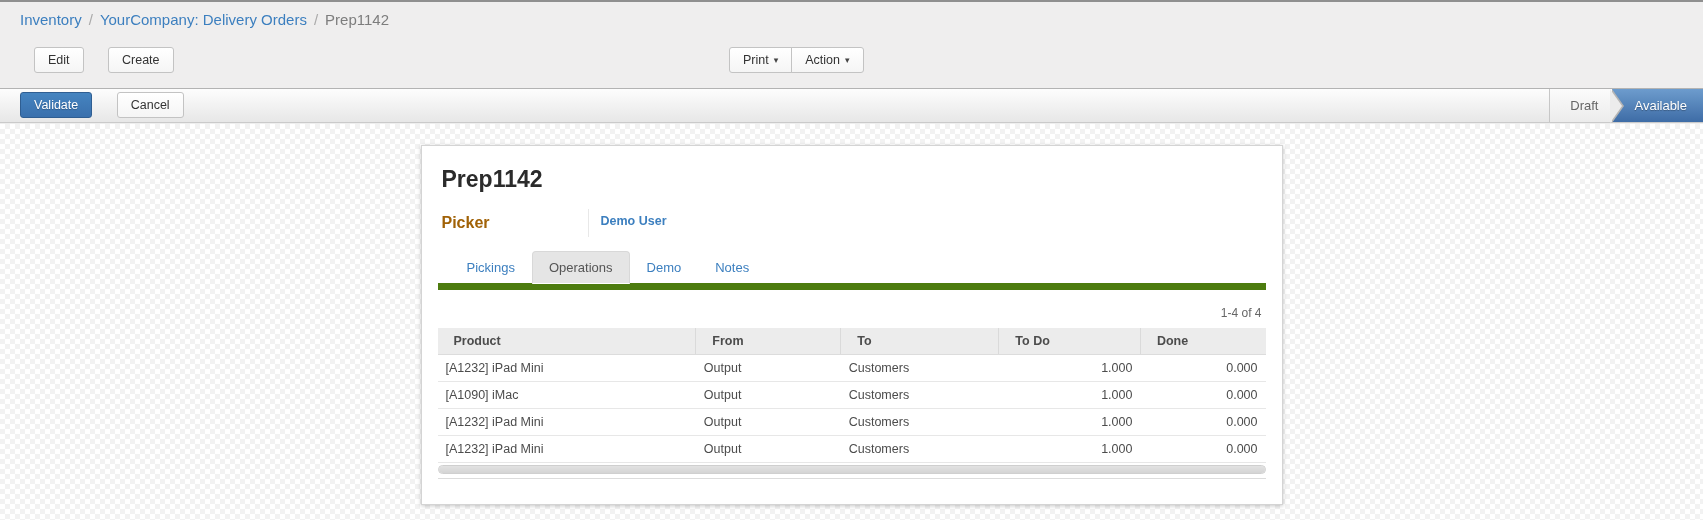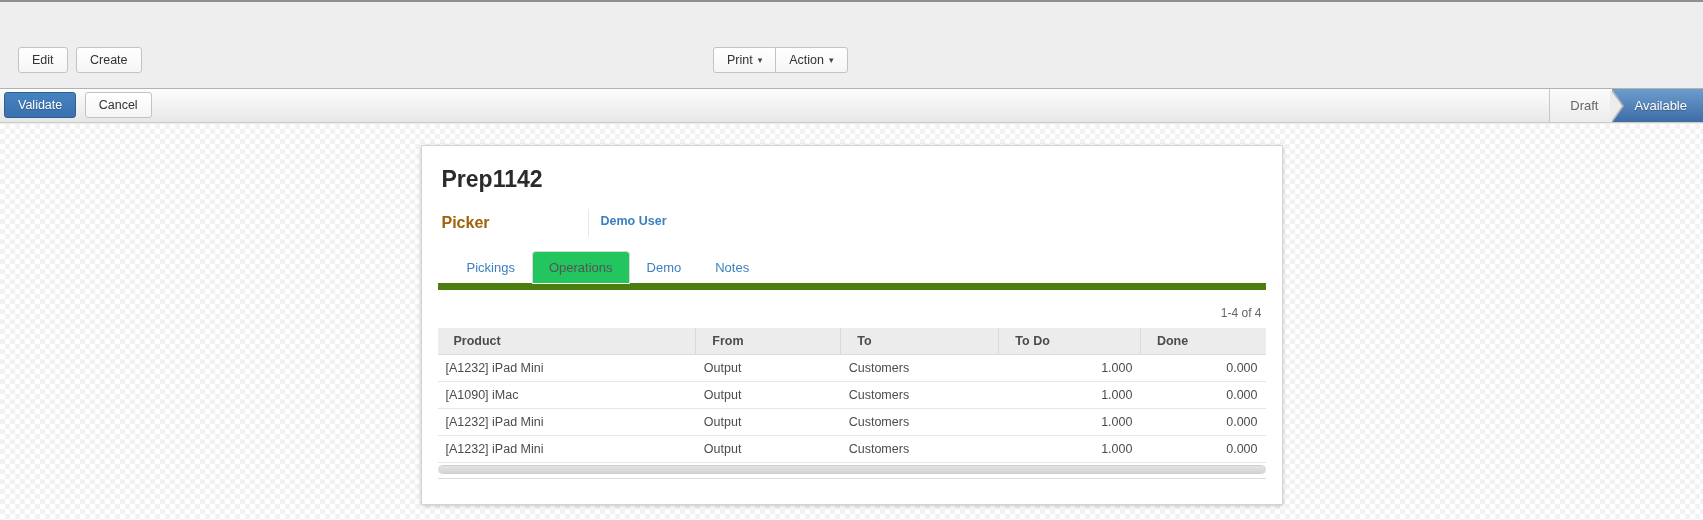--- a/index.html
+++ b/index.html
@@ -21,20 +21,21 @@
   .bc-sep { color:#aaa; margin:0 7px; }
   .bc-current { color:#7d7d7d; }
 
   .btn {
     display:inline-block; font-family:"Liberation Sans",sans-serif;
     font-size:12.5px; color:#333;
     background:linear-gradient(#ffffff,#f5f5f5);
     border:1px solid #c3c3c3; border-radius:3px;
     padding:5px 13px; cursor:pointer; line-height:14px;
     vertical-align:top;
+    margin-left:16px;
   }
   .edit-create { position:absolute; top:45px; left:18px; }
   .edit-create .btn { margin-right:4px; }
   .print-action { position:absolute; top:45px; left:713px; display:inline-flex; }
   .print-action .btn.grp-l { border-radius:3px 0 0 3px; }
   .print-action .btn.grp-r { border-radius:0 3px 3px 0; margin-left:-1px; }
   .caret { display:inline-block; font-size:9px; color:#444; margin-left:5px; vertical-align:1px; }
 
   
   .statusbar {
@@ -91,21 +92,21 @@
   .field-row { display:flex; }
   .field-label { width:146px; font-size:16px; font-weight:bold; color:#a16207; padding:5px 0; }
   .field-value { flex:1; border-left:1px solid #e8e8e8; padding:5px 0 5px 12px; font-size:12.5px; color:#555;font-weight:bold; }
   .link { color:var(--link-blue,#3c7fbf); text-decoration:none; cursor:pointer; }
 
   .tabs { display:flex; margin-top:14px; padding-left:12px; border-bottom:7px solid #4d7c0f; }
   .tab {
     padding:8px 16px; font-size:13px; color:var(--link-blue,#3c7fbf);
     cursor:pointer; border:1px solid transparent; margin-bottom:-1px; border-radius:4px 4px 0 0;
   }
-  .tab.active { background:#22c55e; border-color:#d8d8d8 #d8d8d8 #ffffff; color:#555; }
+  .tab.active { background:#e5e5e5; border-color:#d8d8d8 #d8d8d8 #ffffff; color:#555; }
 
   .pager { text-align:right; font-size:12px; color:#666; margin:16px 4px 8px 0; }
 
   table.list { width:100%; border-collapse:collapse; font-size:12.5px; color:#4c4c4c; table-layout:fixed; }
   table.list th {
     background:#ececec; text-align:left; font-weight:bold;
     padding:6px 16px; border-right:1px solid #dadada; border-bottom:1px solid #dcdcdc;
   }
   table.list th:last-child { border-right:none; }
   table.list td { padding:6px 8px; border-bottom:1px solid #e7e7e7; overflow:hidden; white-space:nowrap; }
@@ -118,20 +119,23 @@
   }
   .hscroll-thumb { height:100%; width:100%; background:linear-gradient(#e2e2e2,#d4d4d4); border-radius:5px; }
   .table-footline { border-top:1px solid #dcdcdc; margin-top:4px; height:1px; }
 </style>
 </head>
 <body>
 
 <div class="screen">
 
   <div class="topbar">
+    <div class="breadcrumb">
+      <a class="bc-link">Inventory</a><span class="bc-sep">/</span><a class="bc-link">YourCompany: Delivery Orders</a><span class="bc-sep">/</span><span class="bc-current">Prep1142</span>
+    </div>
 
     <div class="edit-create">
       <button class="btn">Edit</button>
       <button class="btn">Create</button>
     </div>
 
     <div class="print-action">
       <button class="btn grp-l"><span>Print</span><span class="caret">▾</span></button>
       <button class="btn grp-r"><span>Action</span><span class="caret">▾</span></button>
     </div>

